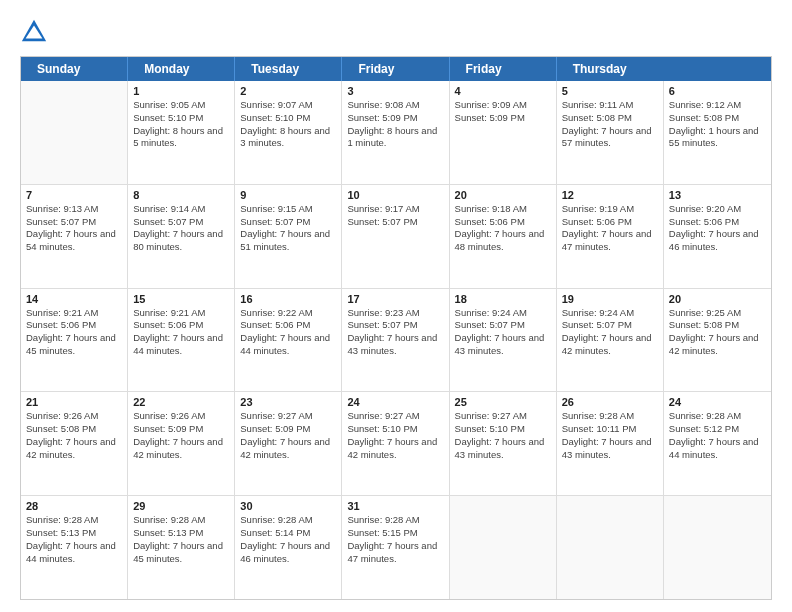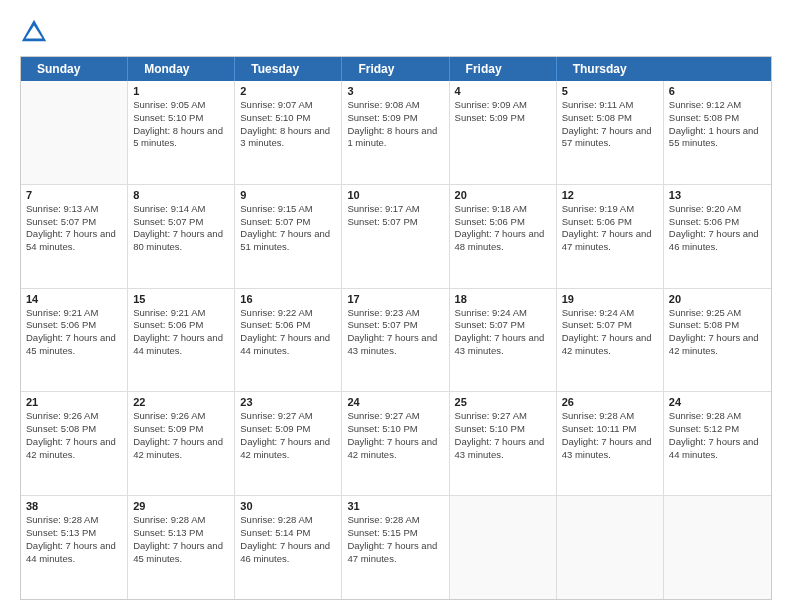--- a/index.html
+++ b/index.html
@@ -300,21 +300,21 @@
           </div>
           <div class="cal-cell">
             <div class="day-num">24</div>
             <div class="cell-line">Sunrise: 9:28 AM</div>
             <div class="cell-line">Sunset: 5:12 PM</div>
             <div class="cell-line">Daylight: 7 hours and 44 minutes.</div>
           </div>
         </div>
         <div class="cal-row">
           <div class="cal-cell">
-            <div class="day-num">38</div>
+            <div class="day-num">28</div>
             <div class="cell-line">Sunrise: 9:28 AM</div>
             <div class="cell-line">Sunset: 5:13 PM</div>
             <div class="cell-line">Daylight: 7 hours and 44 minutes.</div>
           </div>
           <div class="cal-cell">
             <div class="day-num">29</div>
             <div class="cell-line">Sunrise: 9:28 AM</div>
             <div class="cell-line">Sunset: 5:13 PM</div>
             <div class="cell-line">Daylight: 7 hours and 45 minutes.</div>
           </div>

